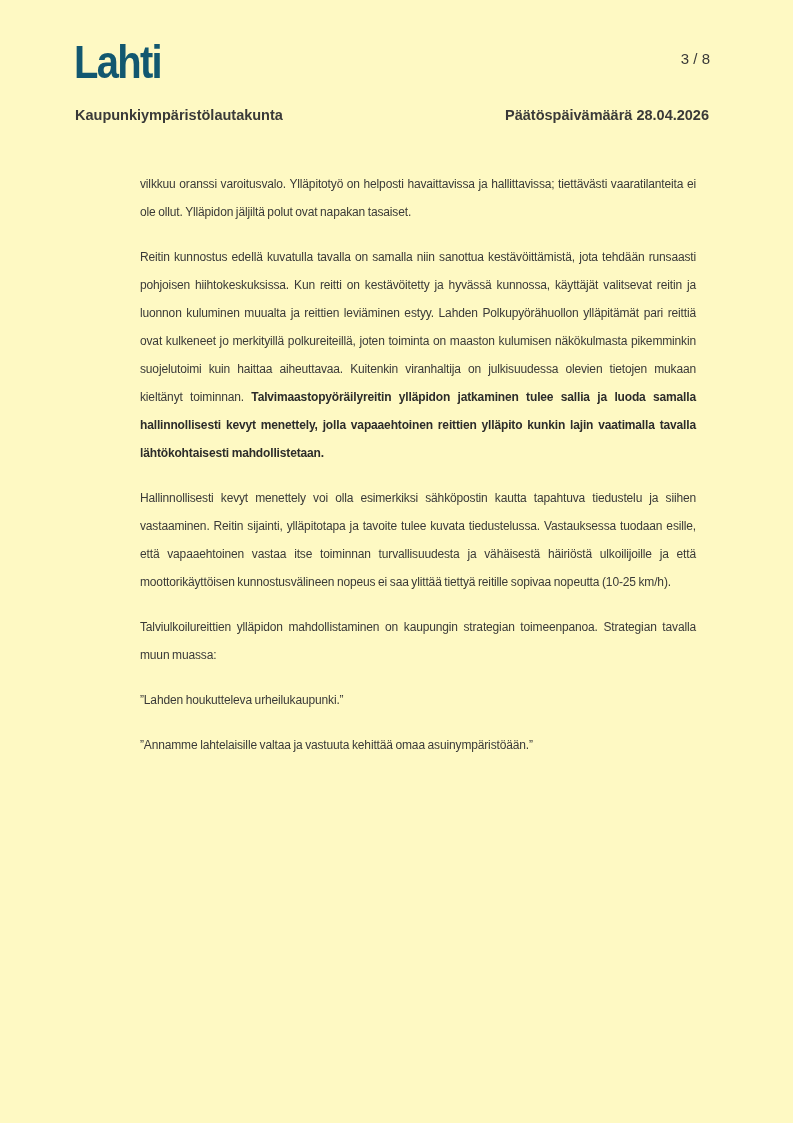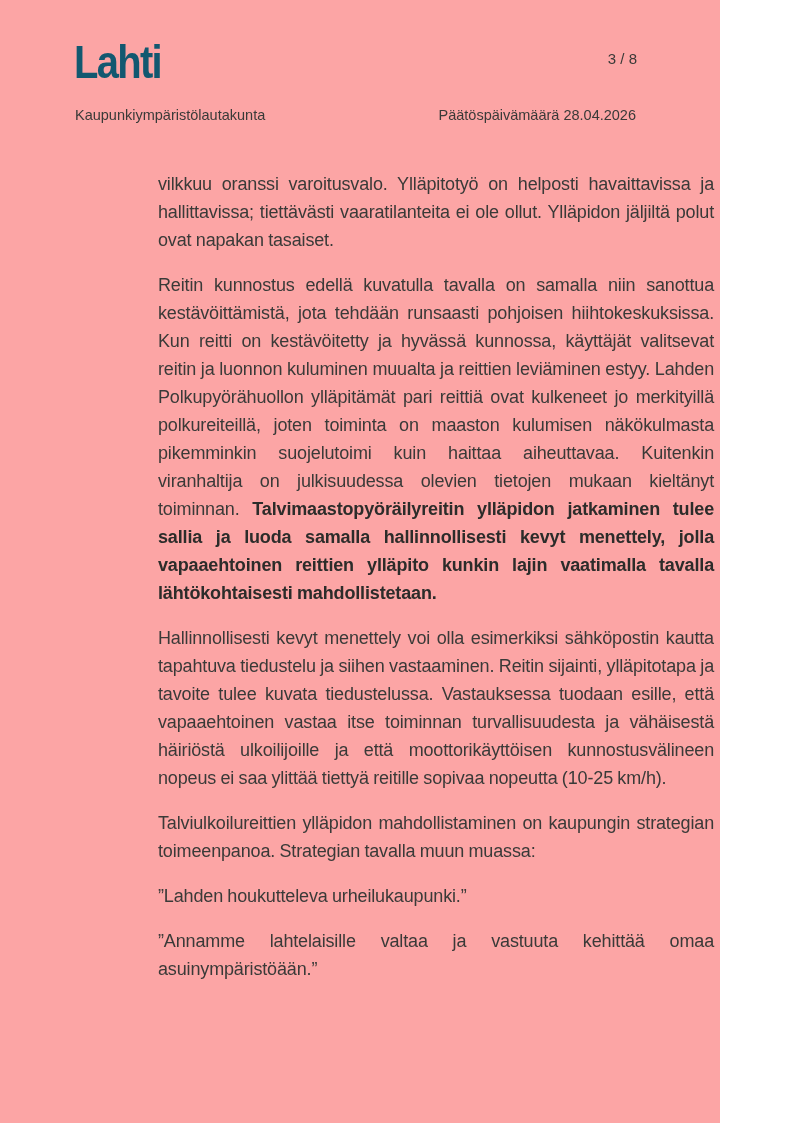--- a/index.html
+++ b/index.html
@@ -2,23 +2,23 @@
 <html lang="fi"><head>
 <meta charset="utf-8">
 <style>
   html, body {
     margin: 0;
     padding: 0;
     background: #ffffff;
   }
   .page {
     position: relative;
-    width: 720px;
+    width: 793px;
     height: 1123px;
-    background: #fca5a5;
+    background: #fef9c3;
     overflow: hidden;
     font-family: "Liberation Sans", sans-serif;
     color: #3a3a38;
   }
   .logo {
     position: absolute;
     left: 74px;
     top: 38px;
     font-size: 47px;
     font-weight: 700;
@@ -37,27 +37,28 @@
   }
   .meta-row {
     position: absolute;
     top: 107px;
     left: 75px;
     right: 84px;
     display: flex;
     justify-content: space-between;
     font-size: 14.5px;
     color: #3a3a38;
+    font-weight: bold;
   }
   .content {
     position: absolute;
     top: 170px;
-    left: 158px;
+    left: 140px;
     width: 556px;
-    font-size: 18px;
+    font-size: 12px;
     line-height: 28px;
     text-align: justify;
     letter-spacing: -0.15px;
     word-spacing: -0.5px;
     color: #3a3a38;
   }
   .content p {
     margin: 0 0 17px 0;
   }
   .content b {

